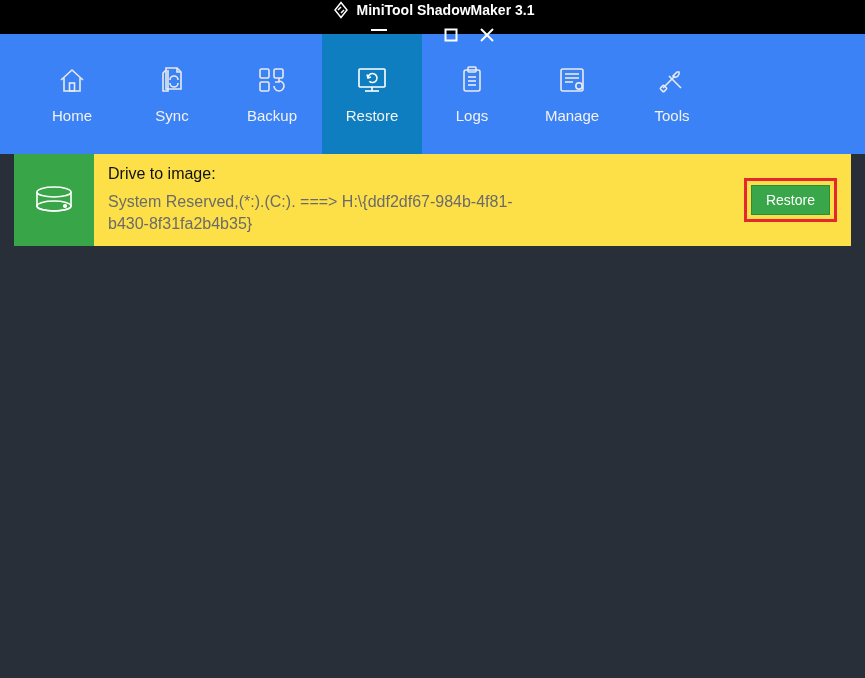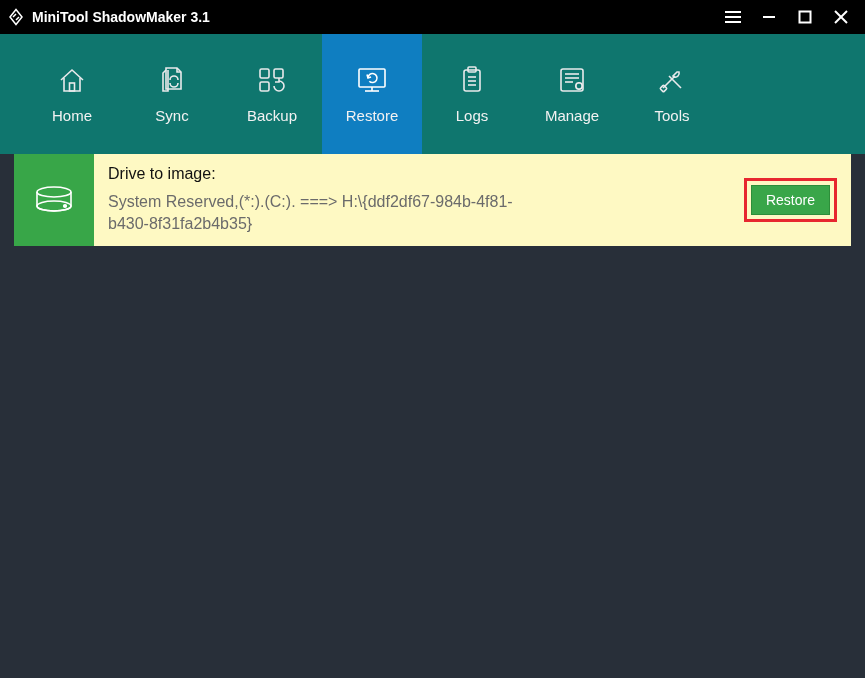--- a/index.html
+++ b/index.html
@@ -15,20 +15,21 @@
       overflow: hidden;
     }
     .titlebar {
       height: 34px;
       background: #000000;
       display: flex;
       align-items: center;
       justify-content: space-between;
       padding: 0 6px 0 6px;
       color: #ffffff;
+      flex-direction: column;
     }
     .titlebar-left {
       display: flex;
       align-items: center;
       gap: 6px;
     }
     .titlebar-logo {
       width: 20px;
       height: 20px;
       display: inline-flex;
@@ -48,21 +49,21 @@
       width: 36px;
       height: 30px;
       display: inline-flex;
       align-items: center;
       justify-content: center;
       color: #ffffff;
     }
 
     .navbar {
       height: 120px;
-      background: #0f766e;
+      background: #3b82f6;
       display: flex;
       align-items: stretch;
       padding: 0 22px;
     }
     .nav-item {
       width: 100px;
       display: flex;
       flex-direction: column;
       align-items: center;
       justify-content: center;
@@ -105,21 +106,21 @@
       border: 1px solid #55606e;
       border-radius: 4px;
       padding: 9px 14px;
       color: #e6e7e9;
       cursor: pointer;
       font-size: 14px;
     }
 
     .card {
       display: flex;
-      background: #fef9c3;
+      background: #fde047;
       border-radius: 0;
       height: 92px;
     }
     .card-icon {
       width: 80px;
       background: #38a648;
       display: flex;
       align-items: center;
       justify-content: center;
     }

